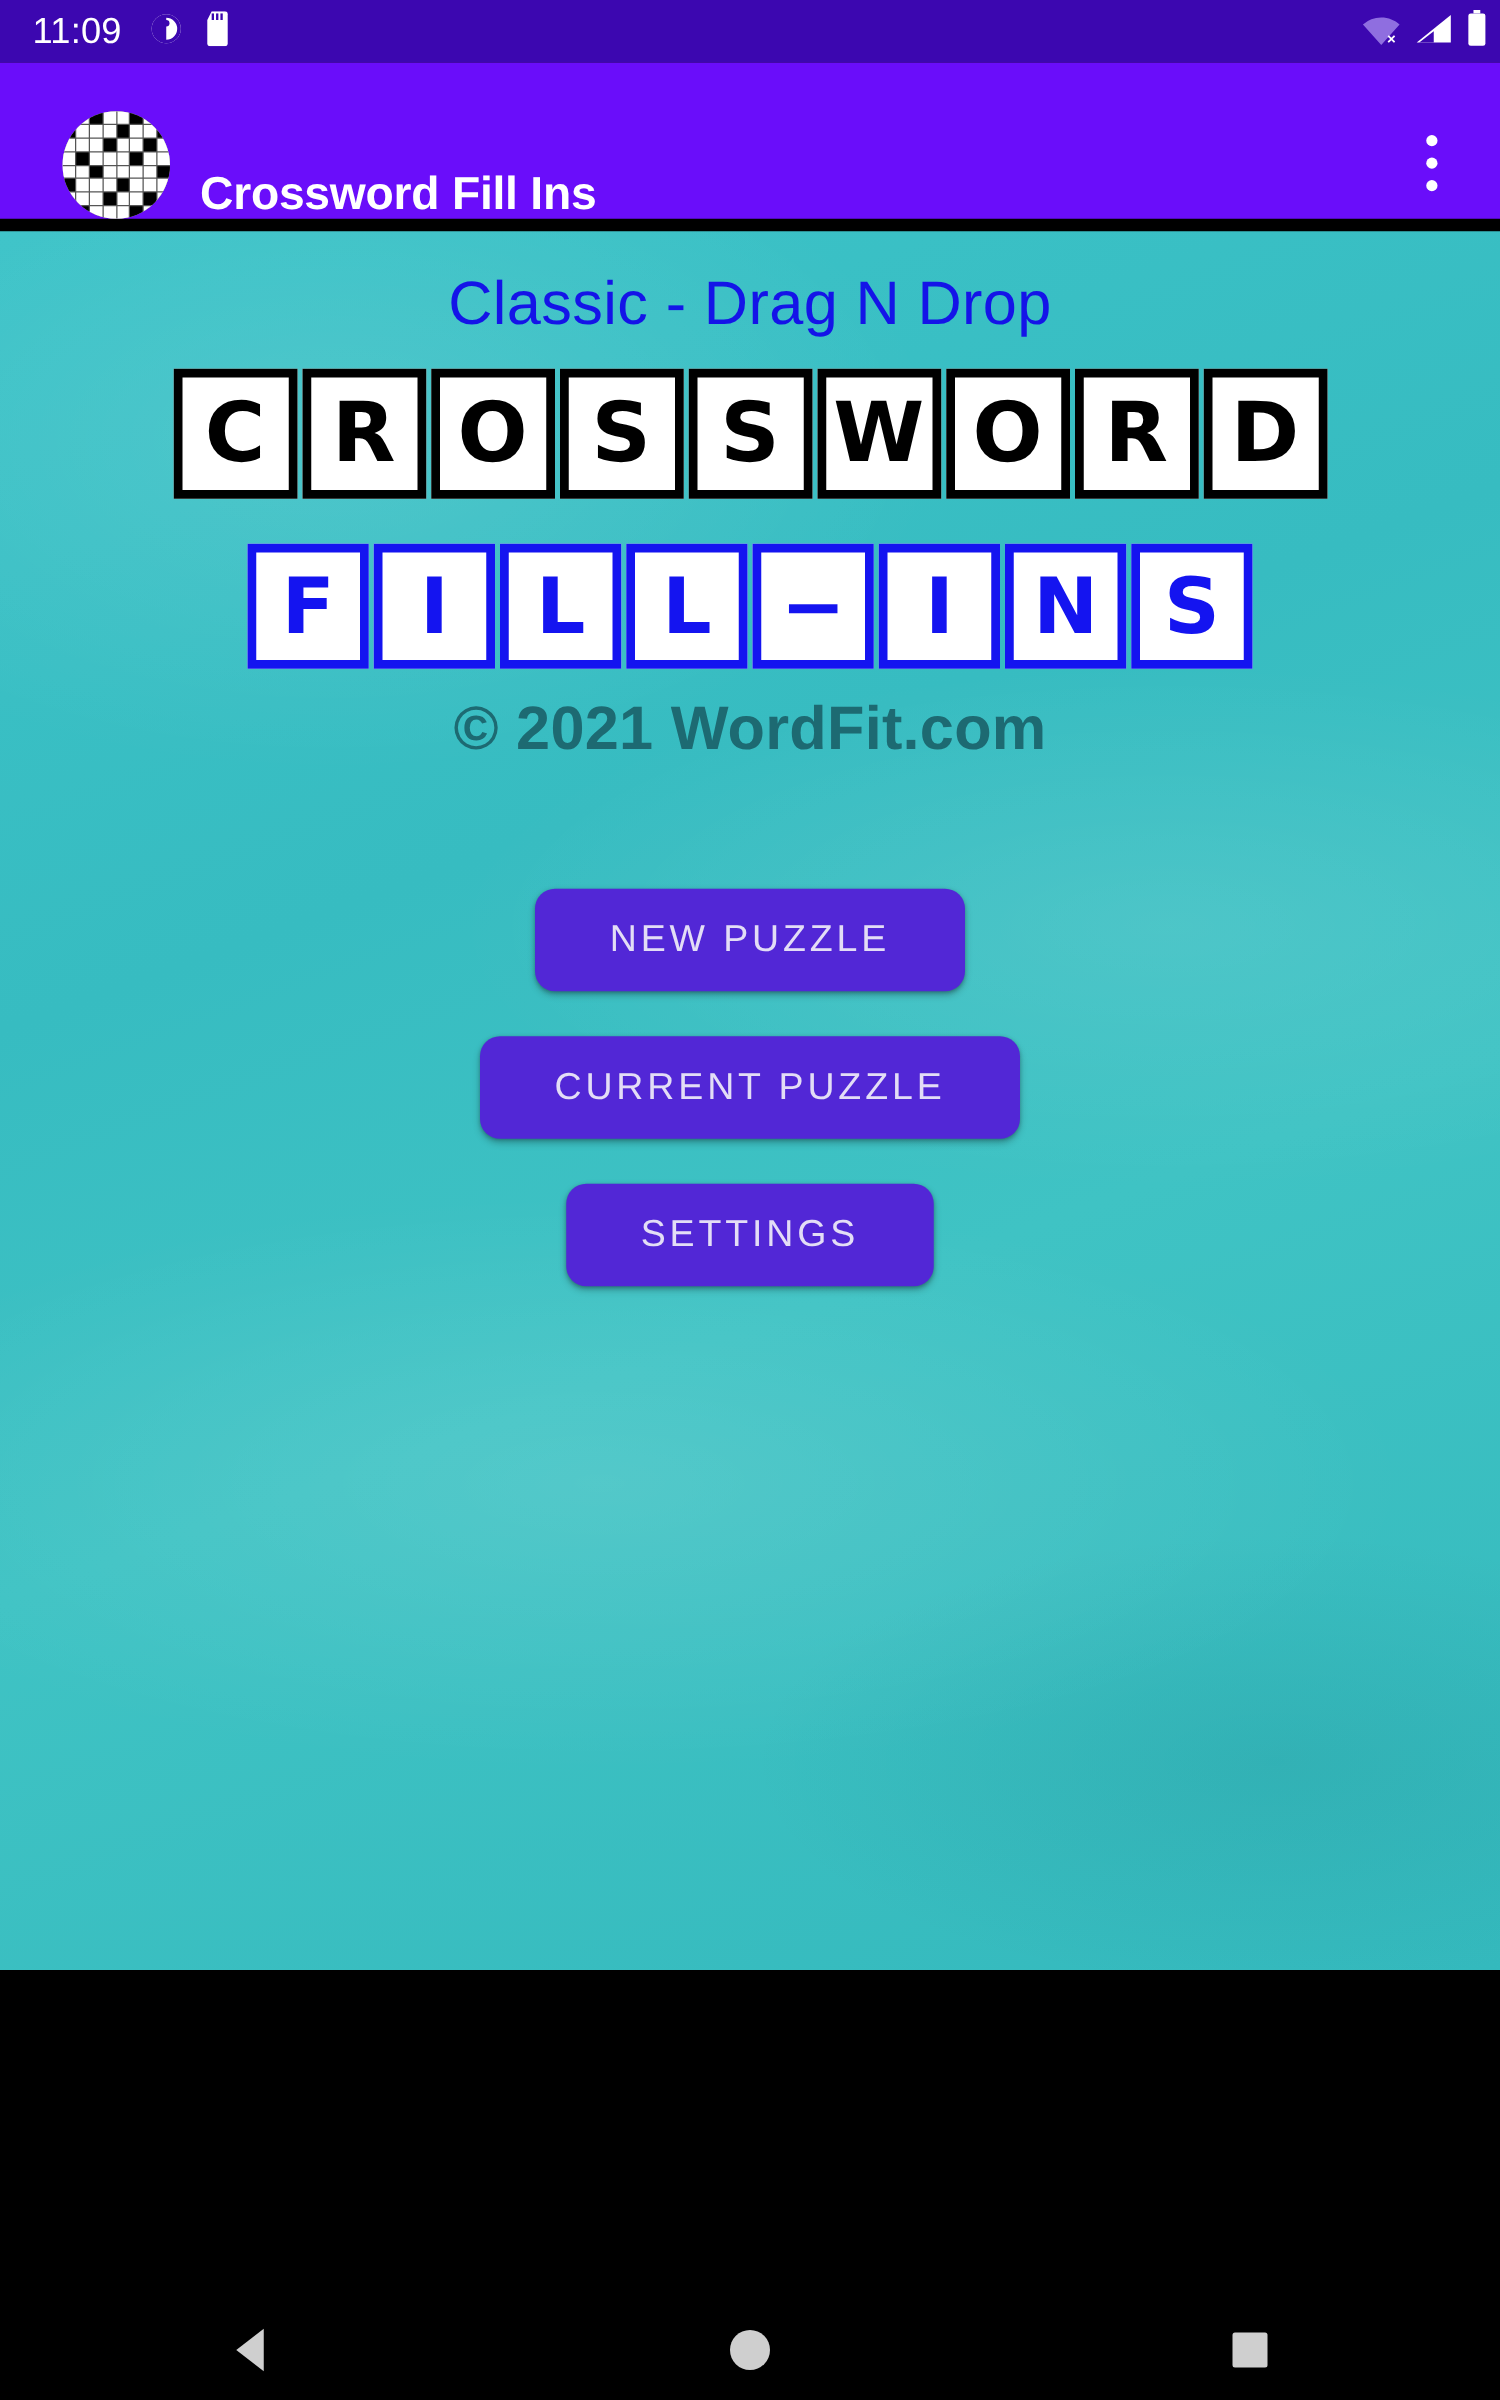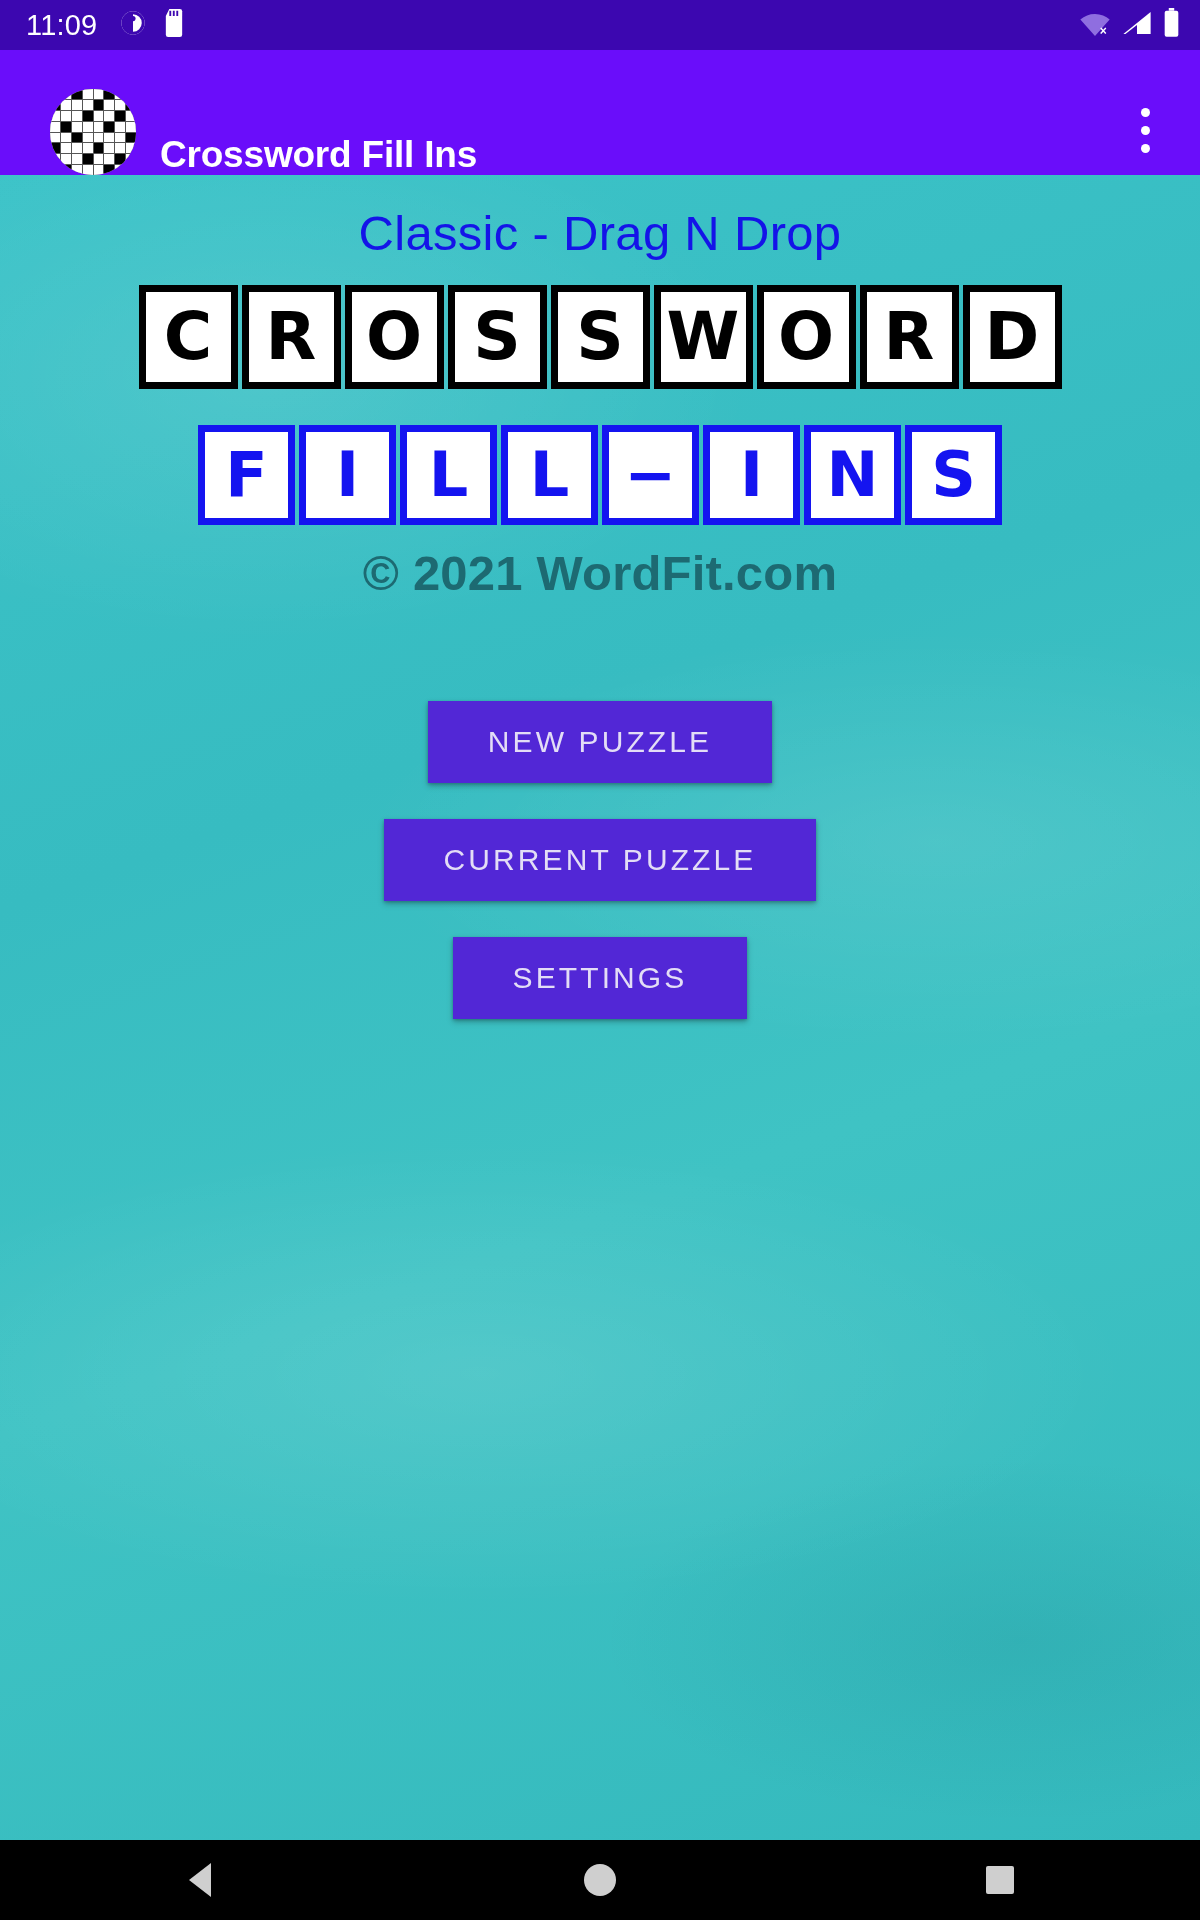--- a/index.html
+++ b/index.html
@@ -9,21 +9,21 @@
     background:#000;
     overflow:hidden;
   }
   .phone { position:relative; width:1200px; height:1920px; overflow:hidden; }
 
   
   .statusbar {
     position:absolute; top:0; left:0; width:1200px; height:50px;
     background:#3c07b0;
     display:flex; align-items:center;
-    padding:0 20px 0 26px;
+    padding:0 10px 0 26px;
     color:#ffffff;
   }
   .status-time { font-size:29px; font-weight:400; letter-spacing:0.2px; line-height:1; }
   .status-left-icons { display:flex; align-items:center; gap:14px; margin-left:22px; }
   .status-right { margin-left:auto; display:flex; align-items:center; gap:11px; }
 
   
   .appbar {
     position:absolute; top:50px; left:0; width:1200px; height:125px;
     background:#6a0dfa;
@@ -50,21 +50,21 @@
   .app-sub { color:#d5bbfb; font-size:29px; font-weight:400; line-height:1.2; margin-top:2px; }
   .overflow-menu {
     margin-left:auto; width:70px; height:90px;
     display:flex; flex-direction:column; align-items:center; justify-content:center; gap:9px;
     cursor:pointer;
   }
   .overflow-menu span { width:9px; height:9px; border-radius:50%; background:#fff; display:block; }
 
   
   .content {
-    position:absolute; top:175px; left:0; width:1200px; height:1665px;
+    position:absolute; top:185px; left:0; width:1200px; height:1391px;
     background:
       radial-gradient(ellipse 700px 380px at 22% 12%, rgba(255,255,255,0.10), rgba(255,255,255,0) 70%),
       radial-gradient(ellipse 820px 300px at 78% 40%, rgba(255,255,255,0.09), rgba(255,255,255,0) 70%),
       radial-gradient(ellipse 900px 320px at 40% 72%, rgba(255,255,255,0.11), rgba(255,255,255,0) 72%),
       radial-gradient(ellipse 600px 260px at 85% 88%, rgba(0,80,90,0.10), rgba(0,0,0,0) 70%),
       linear-gradient(160deg, #3cc3c8 0%, #37bcc1 35%, #3fc3c4 60%, #34b9bd 100%);
     overflow:hidden;
   }
 
   .page-title {
@@ -110,21 +110,21 @@
     margin-top:20px;
     letter-spacing:0.2px;
   }
 
   
   .buttons { margin-top:100px; display:flex; flex-direction:column; align-items:center; }
   .btn {
     background:#5227d6;
     color:#e3ddf6;
     border:none;
-    border-radius:0;
+    border-radius:16px;
     font-family:"Liberation Sans", sans-serif;
     font-size:30px;
     font-weight:400;
     letter-spacing:3.1px;
     padding:24px 60px;
     cursor:pointer;
     box-shadow:0 3px 6px rgba(0,0,0,0.26), 0 1px 3px rgba(0,0,0,0.2);
   }
   .btn + .btn { margin-top:36px; }
 

